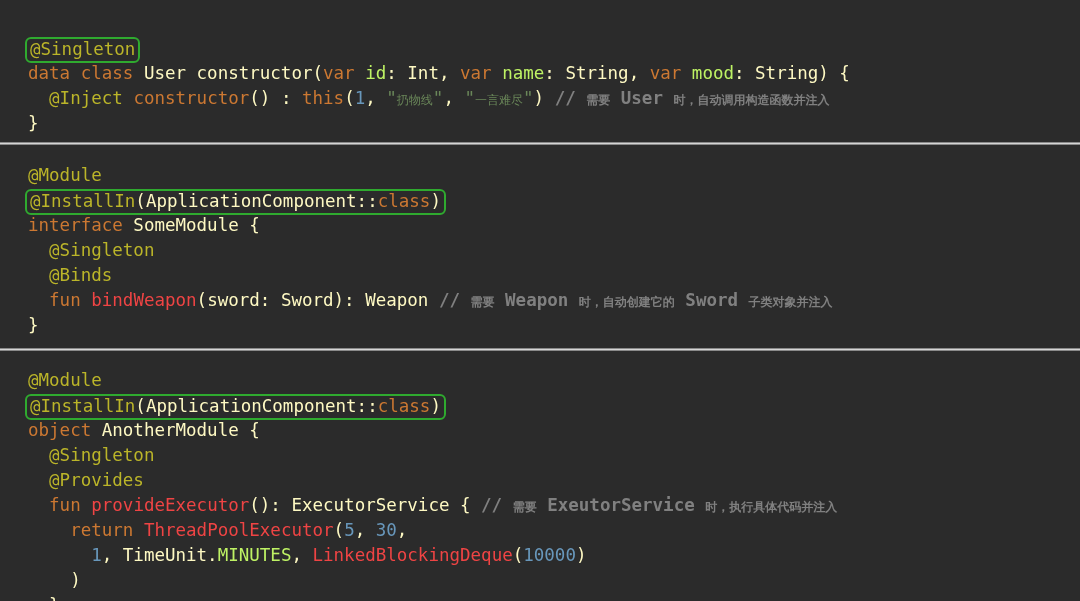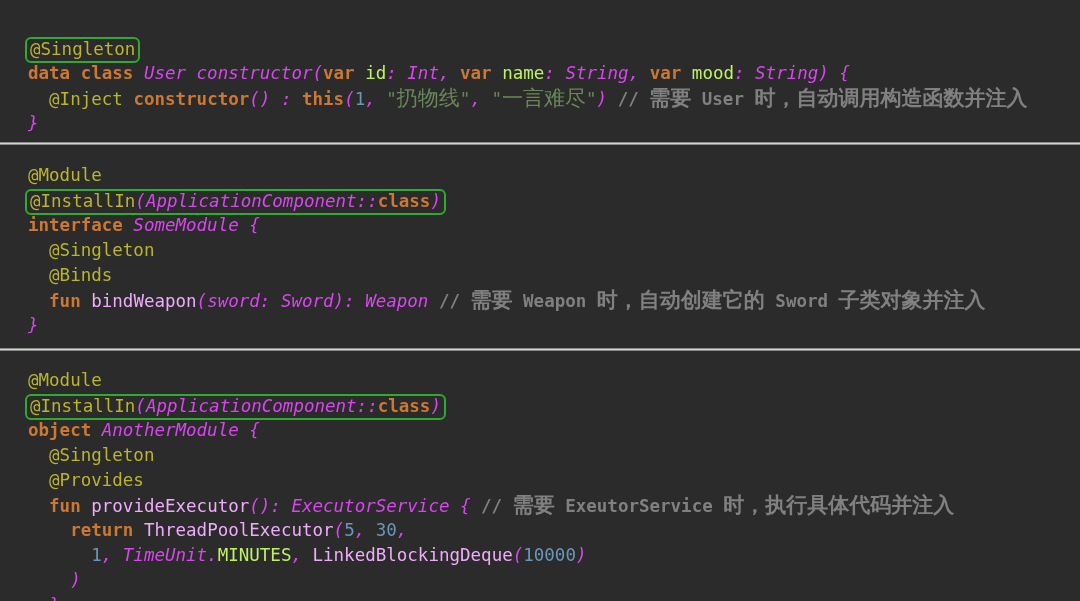--- a/index.html
+++ b/index.html
@@ -50,42 +50,42 @@
   }
 
   .line {
     white-space: pre;
     height: 25px;
     position: relative;
   }
 
   
   .tok-anno   { color: #bbb529; }            
-  .tok-kw     { color: #cc7832; font-weight: bold; }  
-  .tok-plain  { color: #d946ef; font-style: italic; }            
-  .tok-fn     { color: #f0abfc; }            
+  .tok-kw     { color: #cc7832; font-weight: normal; }  
+  .tok-plain  { color: #fef9c3; }            
+  .tok-fn     { color: #ef4444; }            
   .tok-param  { color: #bef264; }            
   .tok-num    { color: #6897bb; }            
   .tok-str    { color: #6a8759; }            
   .tok-cmt    { color: #808080; font-weight: bold; }            
 
   
   .hl {
     display: inline-block;
     border: 2px solid #2faa2f;
     border-radius: 6px;
     padding: 0px 3px 1px 3px;
     margin: 0 -3px;
     line-height: 21px;
     position: relative;
     top: 1px;
   }
 
   
-  .cjk { font-family: "DejaVu Sans", "Liberation Sans", sans-serif; font-size: 21px; }
+  .cjk { font-family: "DejaVu Sans", "Liberation Sans", sans-serif; font-size: 12px; }
 
   .blk1 { padding-top: 20px;  padding-bottom: 6px; }
   .blk2 { padding-top: 18px;  padding-bottom: 10px; }
   .blk3 { padding-top: 17px;  padding-bottom: 8px; }
 </style>
 </head>
 <body>
 
 <div id="root">
 

